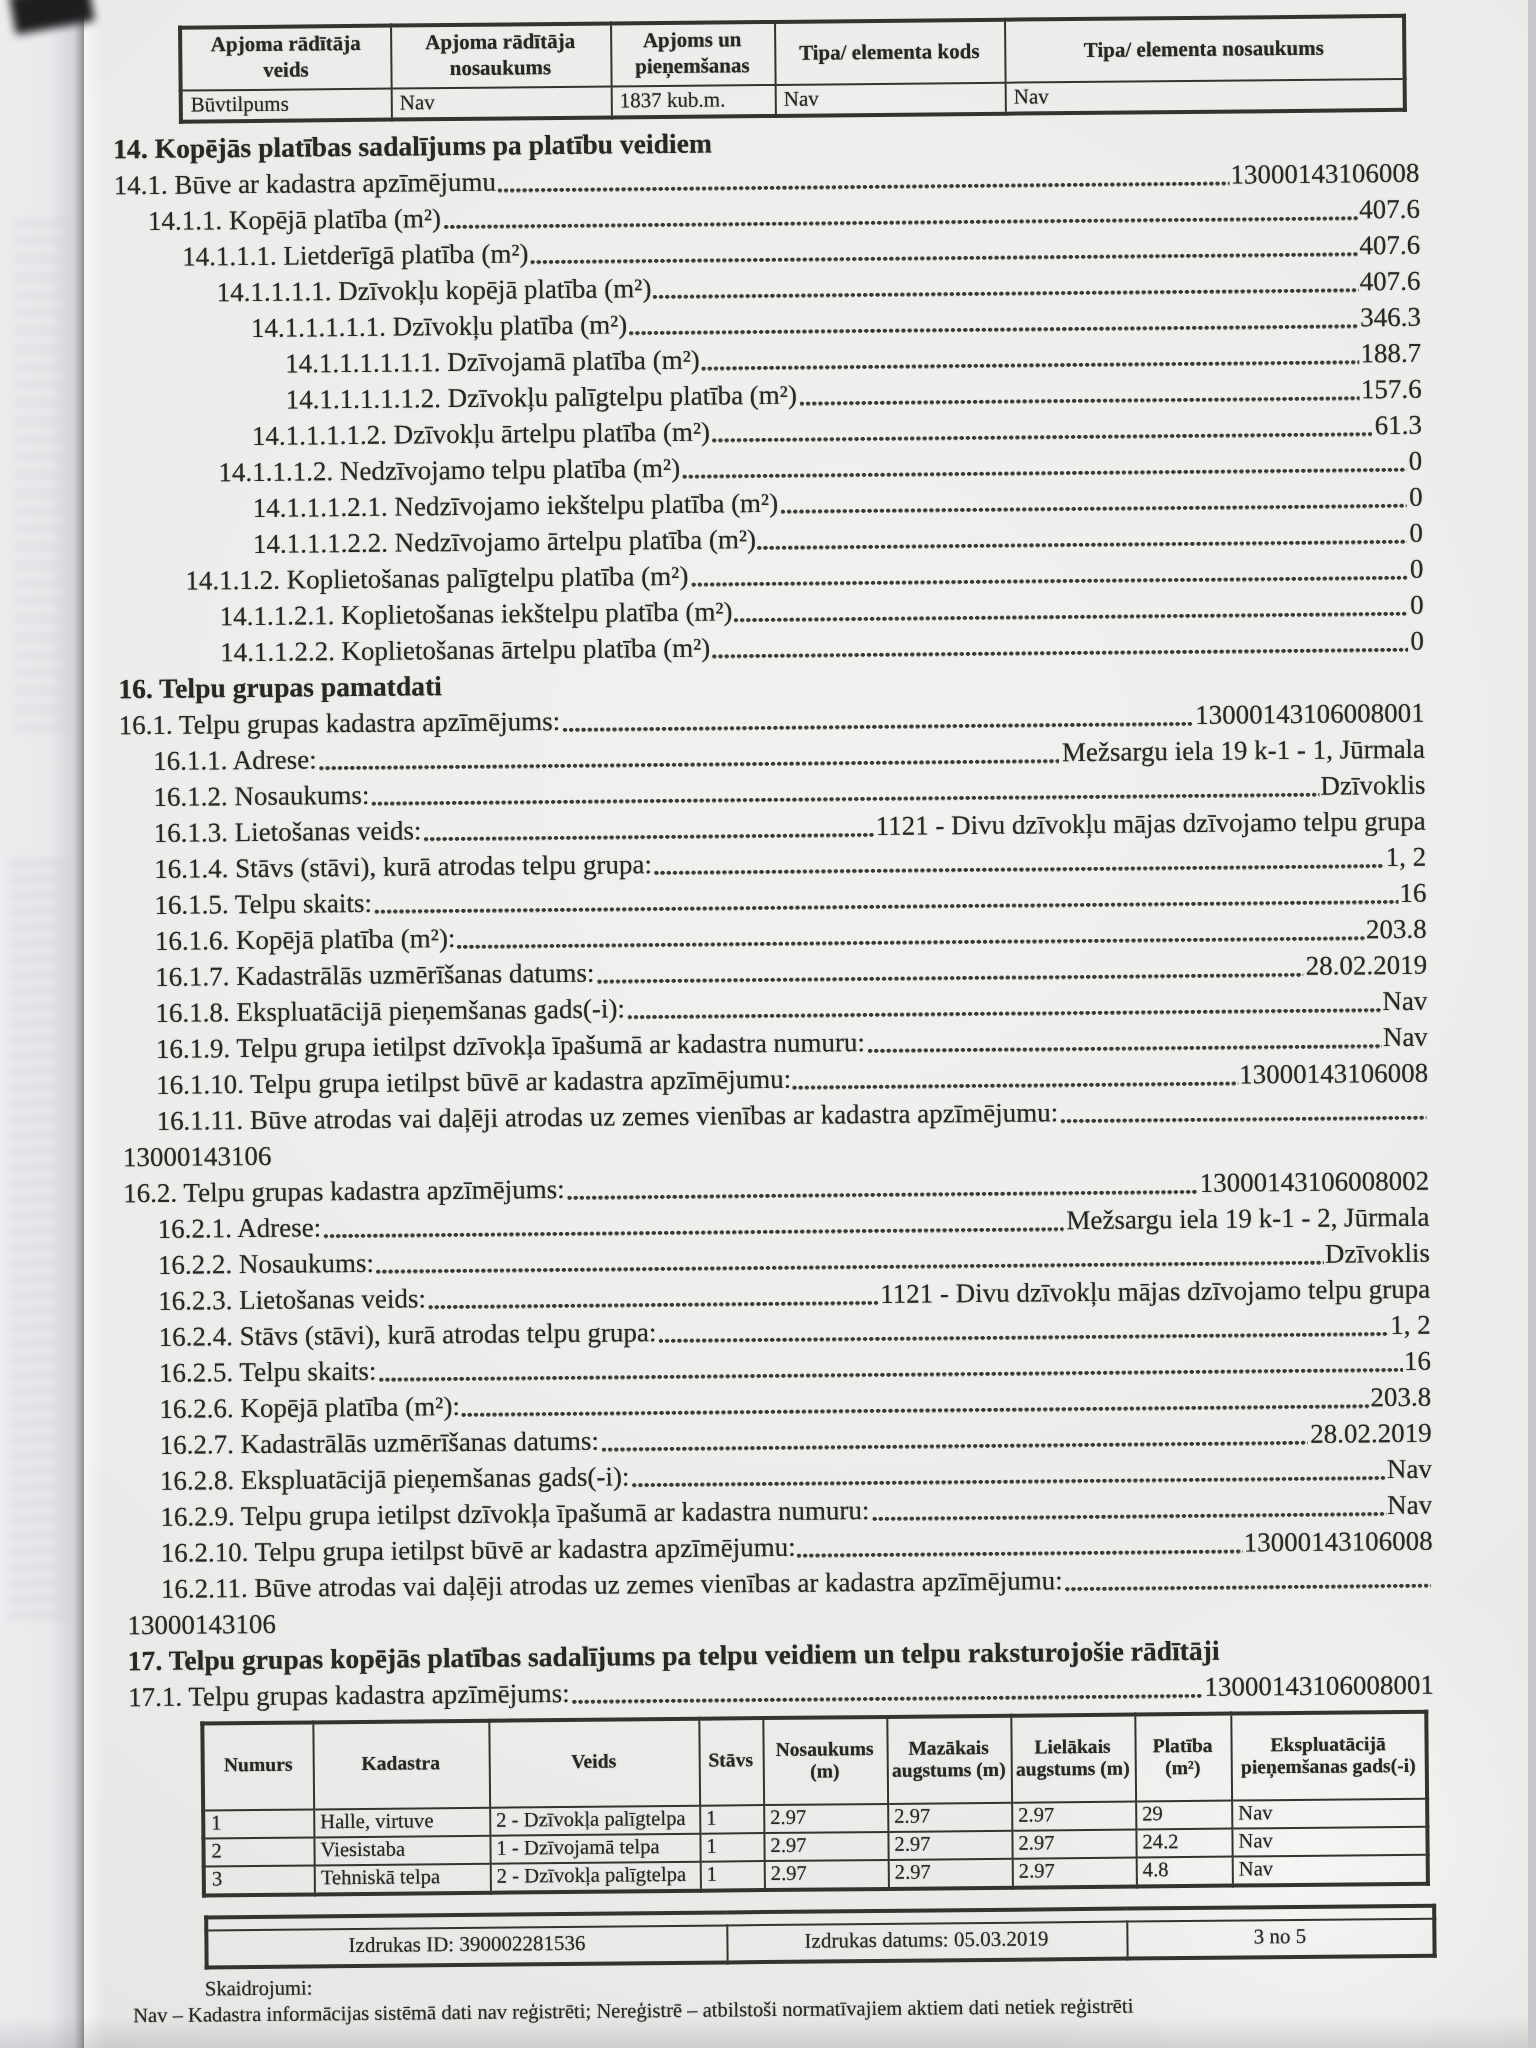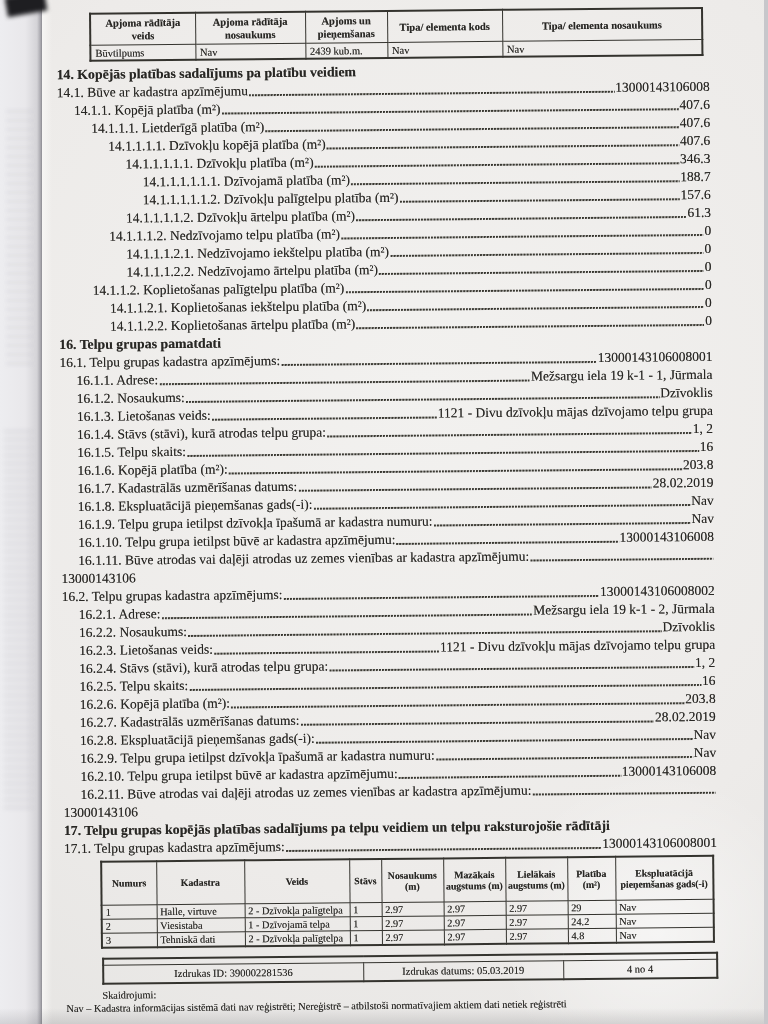--- a/index.html
+++ b/index.html
@@ -107,21 +107,21 @@
             <th>Apjoma rādītāja nosaukums</th>
             <th>Apjoms un pieņemšanas</th>
             <th>Tipa/ elementa kods</th>
             <th>Tipa/ elementa nosaukums</th>
           </tr>
         </thead>
       <tbody>
           <tr>
             <td>Būvtilpums</td>
             <td>Nav</td>
-            <td>2439 kub.m.</td>
+            <td>1837 kub.m.</td>
             <td>Nav</td>
             <td>Nav</td>
           </tr>
         </tbody>
     </table>
 
     <div class="lines" id="lines">
         <div class="heading">14. Kopējās platības sadalījums pa platību veidiem</div>
         <div class="line" style="padding-left: 0px;">
           <span class="lbl">14.1. Būve ar kadastra apzīmējumu</span>
@@ -365,21 +365,21 @@
             <td>1 - Dzīvojamā telpa</td>
             <td>1</td>
             <td>2.97</td>
             <td>2.97</td>
             <td>2.97</td>
             <td>24.2</td>
             <td>Nav</td>
           </tr>
           <tr>
             <td>3</td>
-            <td>Tehniskā dati</td>
+            <td>Tehniskā telpa</td>
             <td>2 - Dzīvokļa palīgtelpa</td>
             <td>1</td>
             <td>2.97</td>
             <td>2.97</td>
             <td>2.97</td>
             <td>4.8</td>
             <td>Nav</td>
           </tr>
         </tbody>
     </table>
@@ -390,21 +390,21 @@
           <col style="width:200px">
           <col style="width:154px">
       </colgroup>
       <tbody>
         <tr class="thin">
             <td colspan="3"></td>
           </tr>
         <tr class="main">
           <td>Izdrukas ID: 390002281536</td>
           <td>Izdrukas datums: 05.03.2019</td>
-          <td>4 no 4</td>
+          <td>3 no 5</td>
         </tr>
       </tbody>
     </table>
 
     <div class="skaidrojumi">
       <div class="sk-title">Skaidrojumi:</div>
       <div class="sk-text">Nav – Kadastra informācijas sistēmā dati nav reģistrēti; Nereģistrē – atbilstoši normatīvajiem aktiem dati netiek reģistrēti</div>
     </div>
 
   </div>

